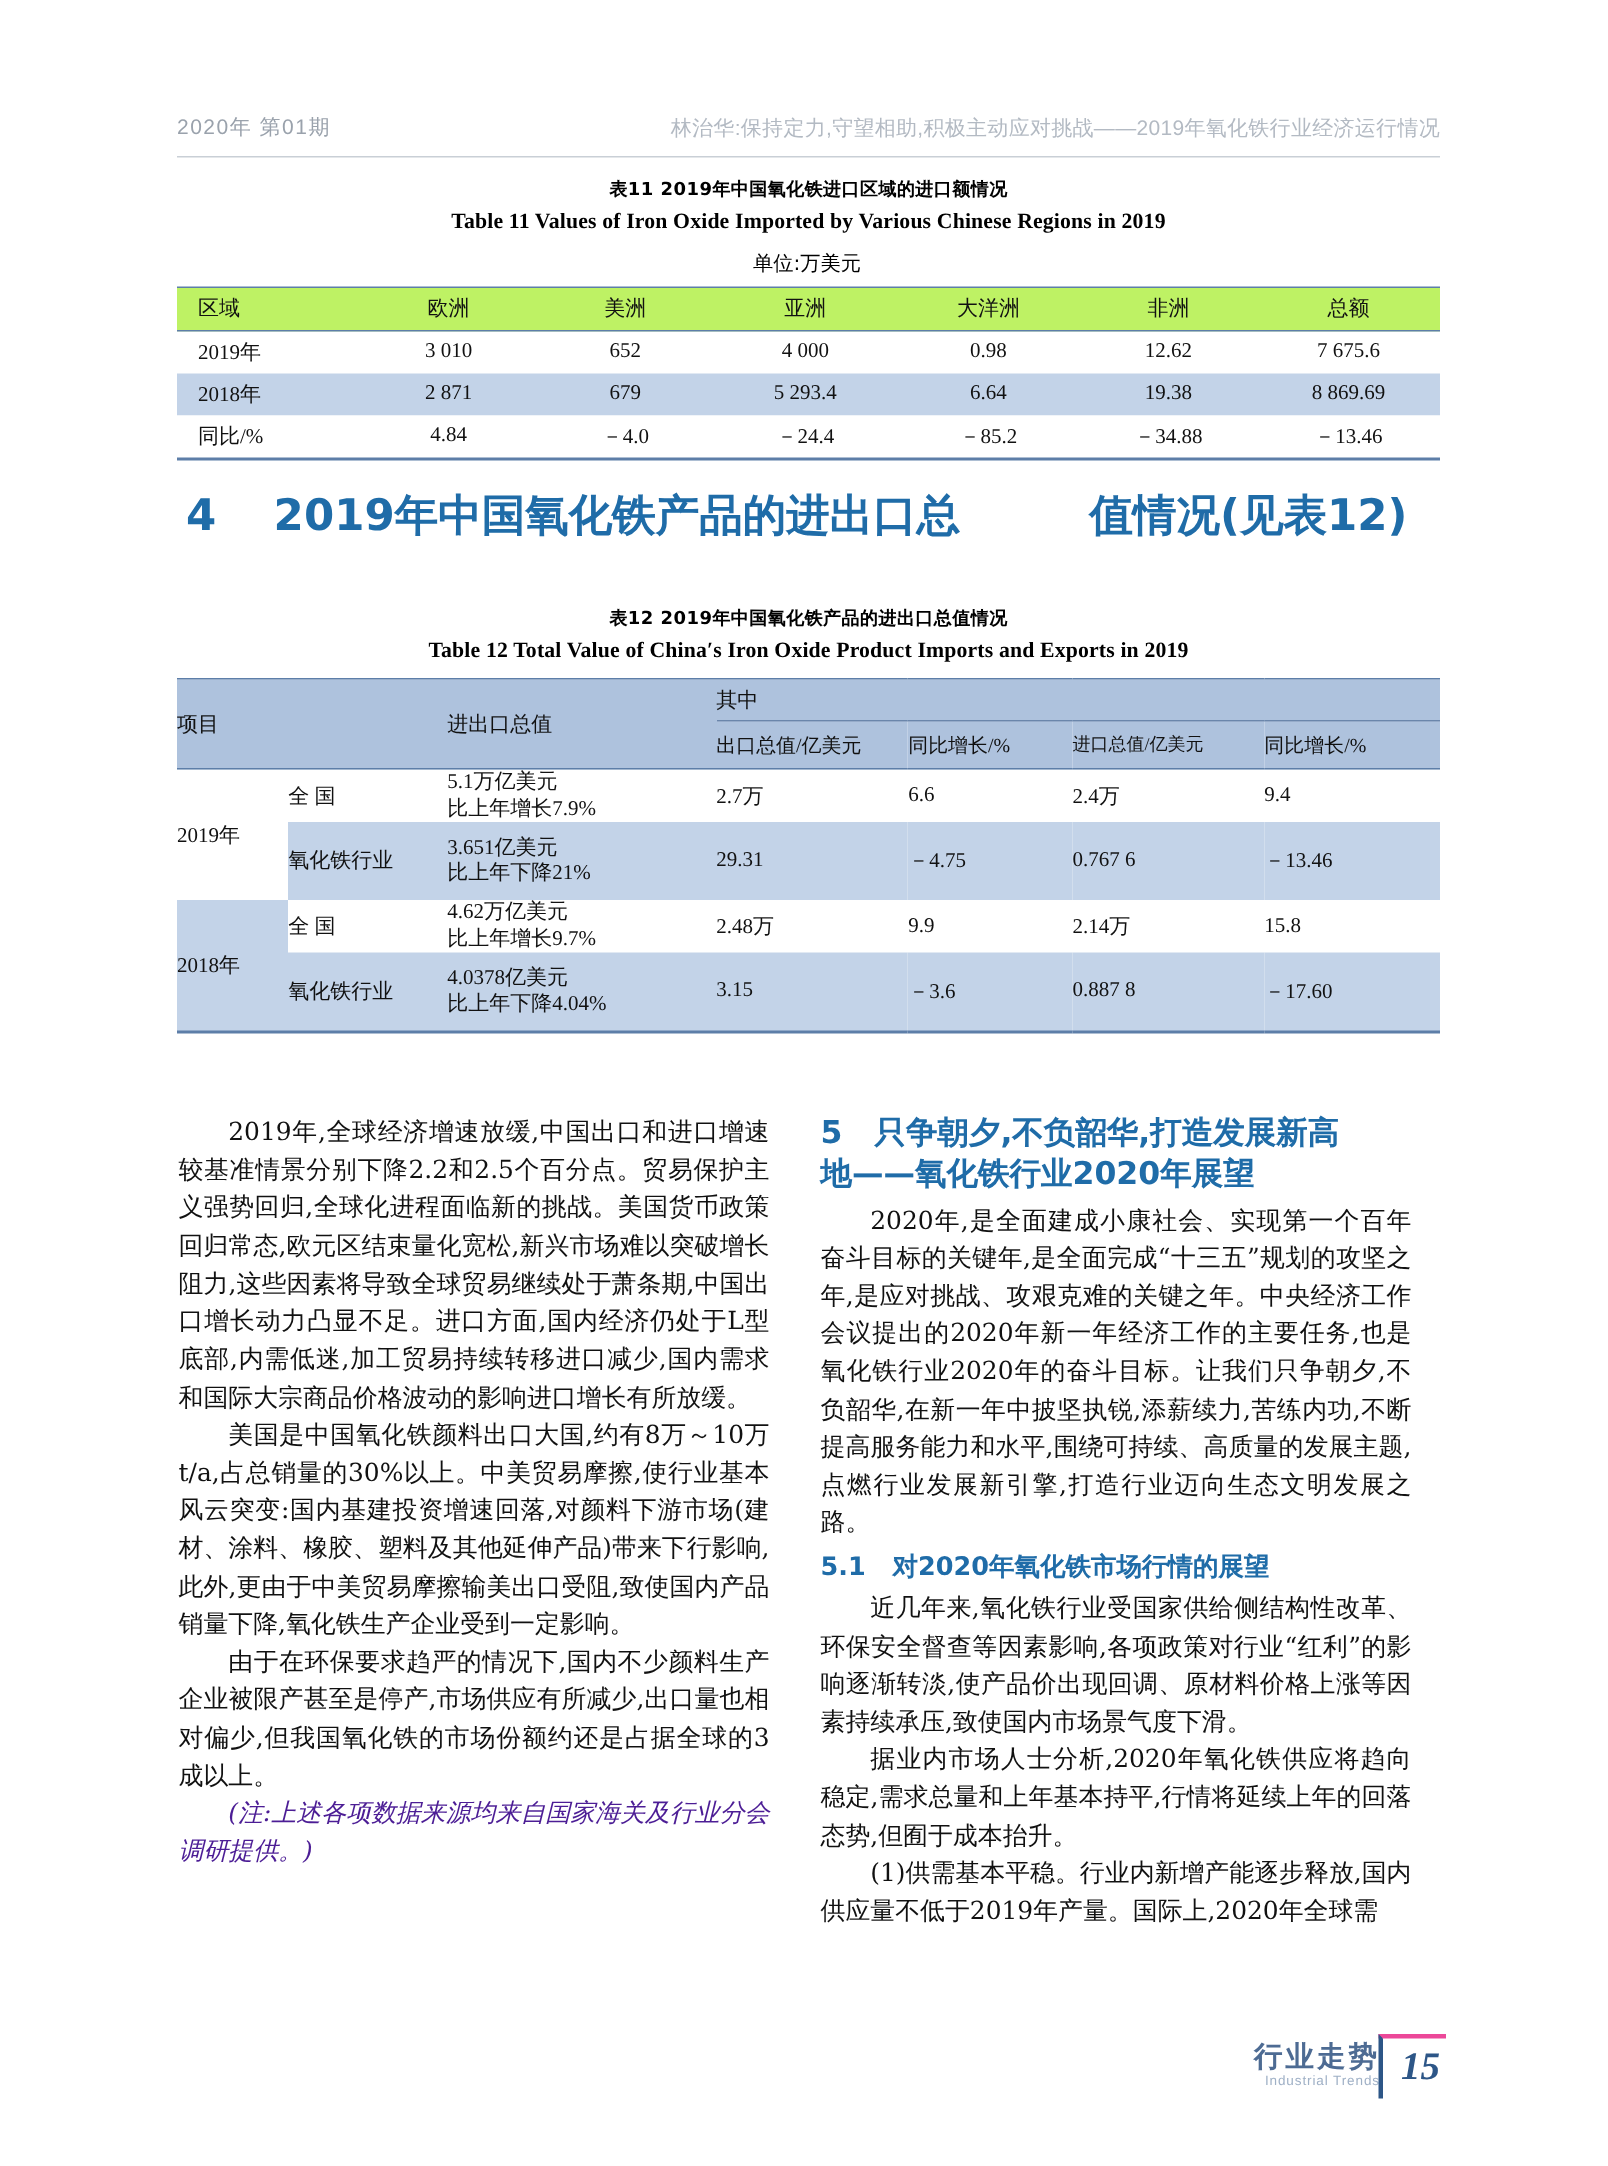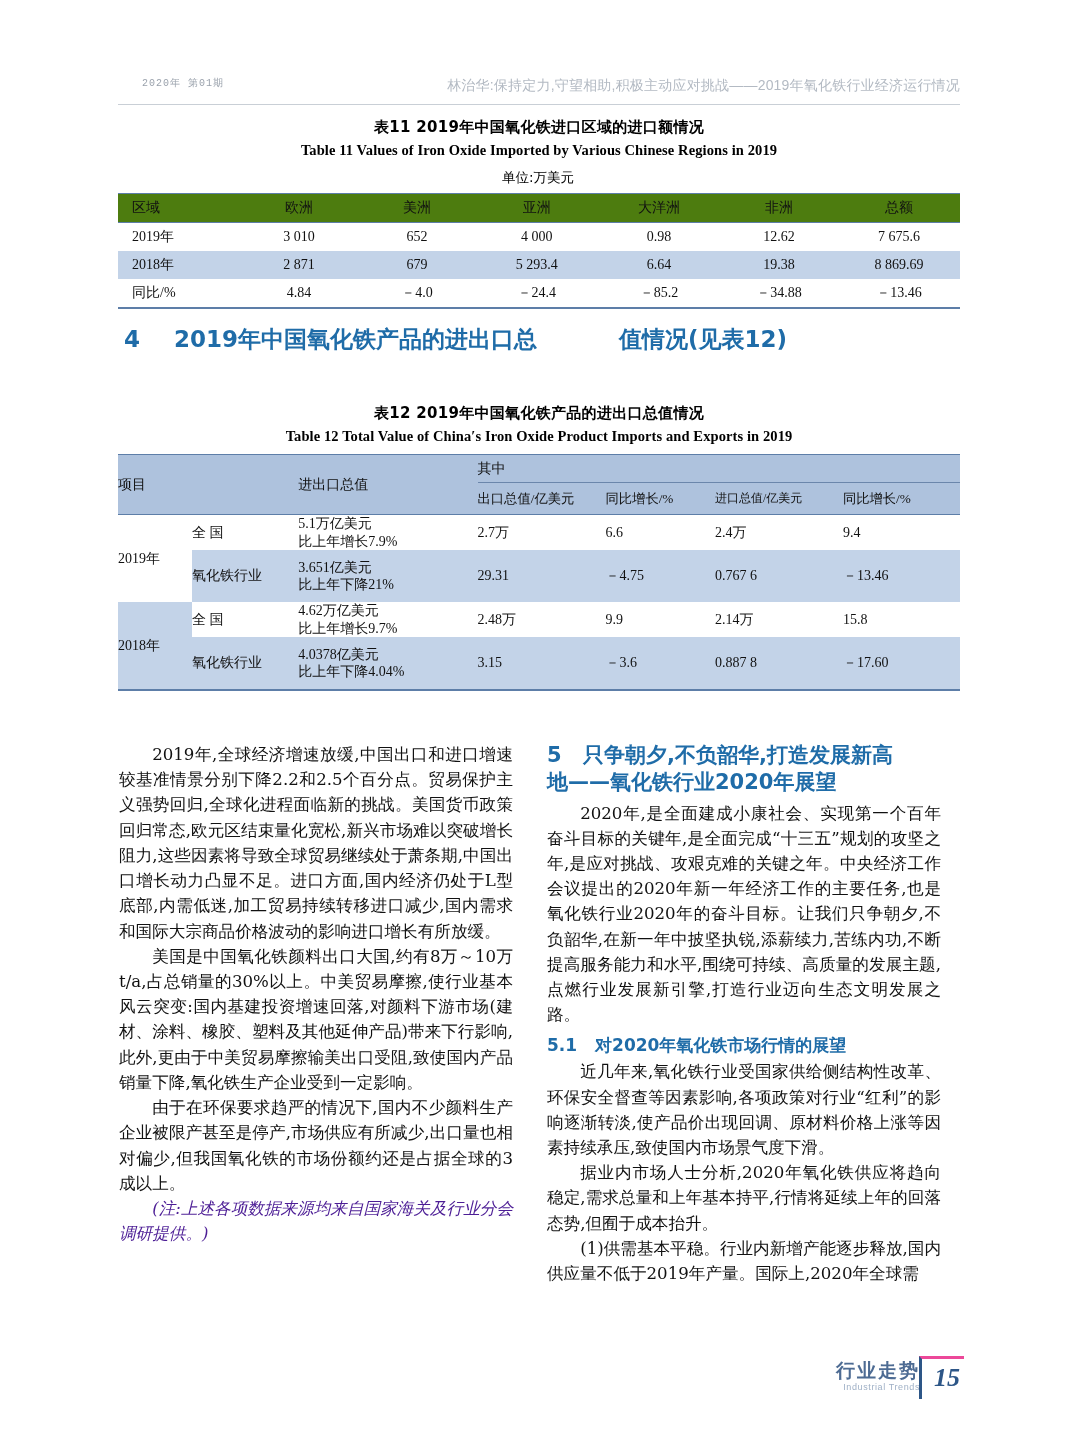--- a/index.html
+++ b/index.html
@@ -12,54 +12,53 @@
     overflow:hidden;
   }
   .page{position:relative;width:1072px;height:1444px;}
 
   
   .runhead{
     position:absolute;left:118px;top:76px;width:842px;height:30px;
   }
   .runhead .rh-left{
     position:absolute;left:0;top:0;
-    font-size:10px;color:#9aa2ac;letter-spacing:1px;
-    font-family:Liberation Mono, monospace;
-    margin-left:24px;
+    font-size:14px;color:#9aa2ac;letter-spacing:1px;
+    font-family:Liberation Sans, sans-serif;
   }
   .runhead .rh-right{
     position:absolute;right:0;top:1px;
     font-size:14px;color:#b3bac3;letter-spacing:0.2px;
     font-family:"Liberation Sans","DejaVu Sans",sans-serif;
     white-space:nowrap;
   }
   .runrule{
     position:absolute;left:118px;top:104px;width:842px;height:1px;
     background:#c9cfd6;
   }
 
   
   .cap{
     text-align:center;font-weight:bold;color:#000;
   }
-  .cap-cn{font-size:15px;font-family:"DejaVu Sans","Liberation Sans",sans-serif;letter-spacing:.3px;}
+  .cap-cn{font-size:12px;font-family:"DejaVu Sans","Liberation Sans",sans-serif;letter-spacing:.3px;}
   .cap-en{font-size:14.5px;font-family:"Liberation Serif","DejaVu Serif",serif;letter-spacing:.1px;}
   .unit{
     text-align:center;font-size:13.5px;color:#000;
     font-family:"DejaVu Sans","Liberation Sans",sans-serif;
   }
 
   
   table{border-collapse:collapse;width:100%;table-layout:fixed;}
   .t11, .t12{
     font-family:"Liberation Serif","DejaVu Serif",serif;
     font-size:14px;color:#111;
   }
   .t11 td,.t11 th{text-align:center;padding:0;height:28px;vertical-align:middle;}
-  .t11 .hdr{background:#4d7c0f;font-weight:normal;}
+  .t11 .hdr{background:#bef264;font-weight:normal;}
   .t11 .rowA{background:#ffffff;}
   .t11 .rowB{background:#c3d3e8;}
   .t11 .first{text-align:left;padding-left:14px;}
   .rule-top{border-top:2px solid #5d7ea8;}
   .rule-mid{border-top:1px solid #5d7ea8;}
   .rule-bot{border-bottom:2px solid #5d7ea8;}
 
   
   .t12 td,.t12 th{text-align:left;padding:0;vertical-align:middle;font-weight:normal;}
   .t12 .hdrcell{background:#aec2dd;}
@@ -173,21 +172,21 @@
           <td>－4.0</td>
           <td>－24.4</td>
           <td>－85.2</td>
           <td>－34.88</td>
           <td>－13.46</td>
         </tr>
       </tbody>
     </table>
   </div>
 
-  <div class="h1" style="position:absolute;left:124px;top:324px;width:840px;font-size:23px;">
+  <div class="h1" style="position:absolute;left:124px;top:324px;width:840px;font-size:29px;">
     <span>4</span>
     <span style="display:inline-block;width:18px"></span>
     <span>2019年中国氧化铁产品的进出口总</span>
     <span style="display:inline-block;width:66px"></span>
     <span>值情况(见表12)</span>
   </div>
 
   <div style="position:absolute;left:118px;top:404px;width:842px;">
     <div class="cap cap-cn">表12   2019年中国氧化铁产品的进出口总值情况</div>
     <div class="cap cap-en" style="margin-top:5px;">Table 12   Total Value of China′s Iron Oxide Product Imports and Exports in 2019</div>

